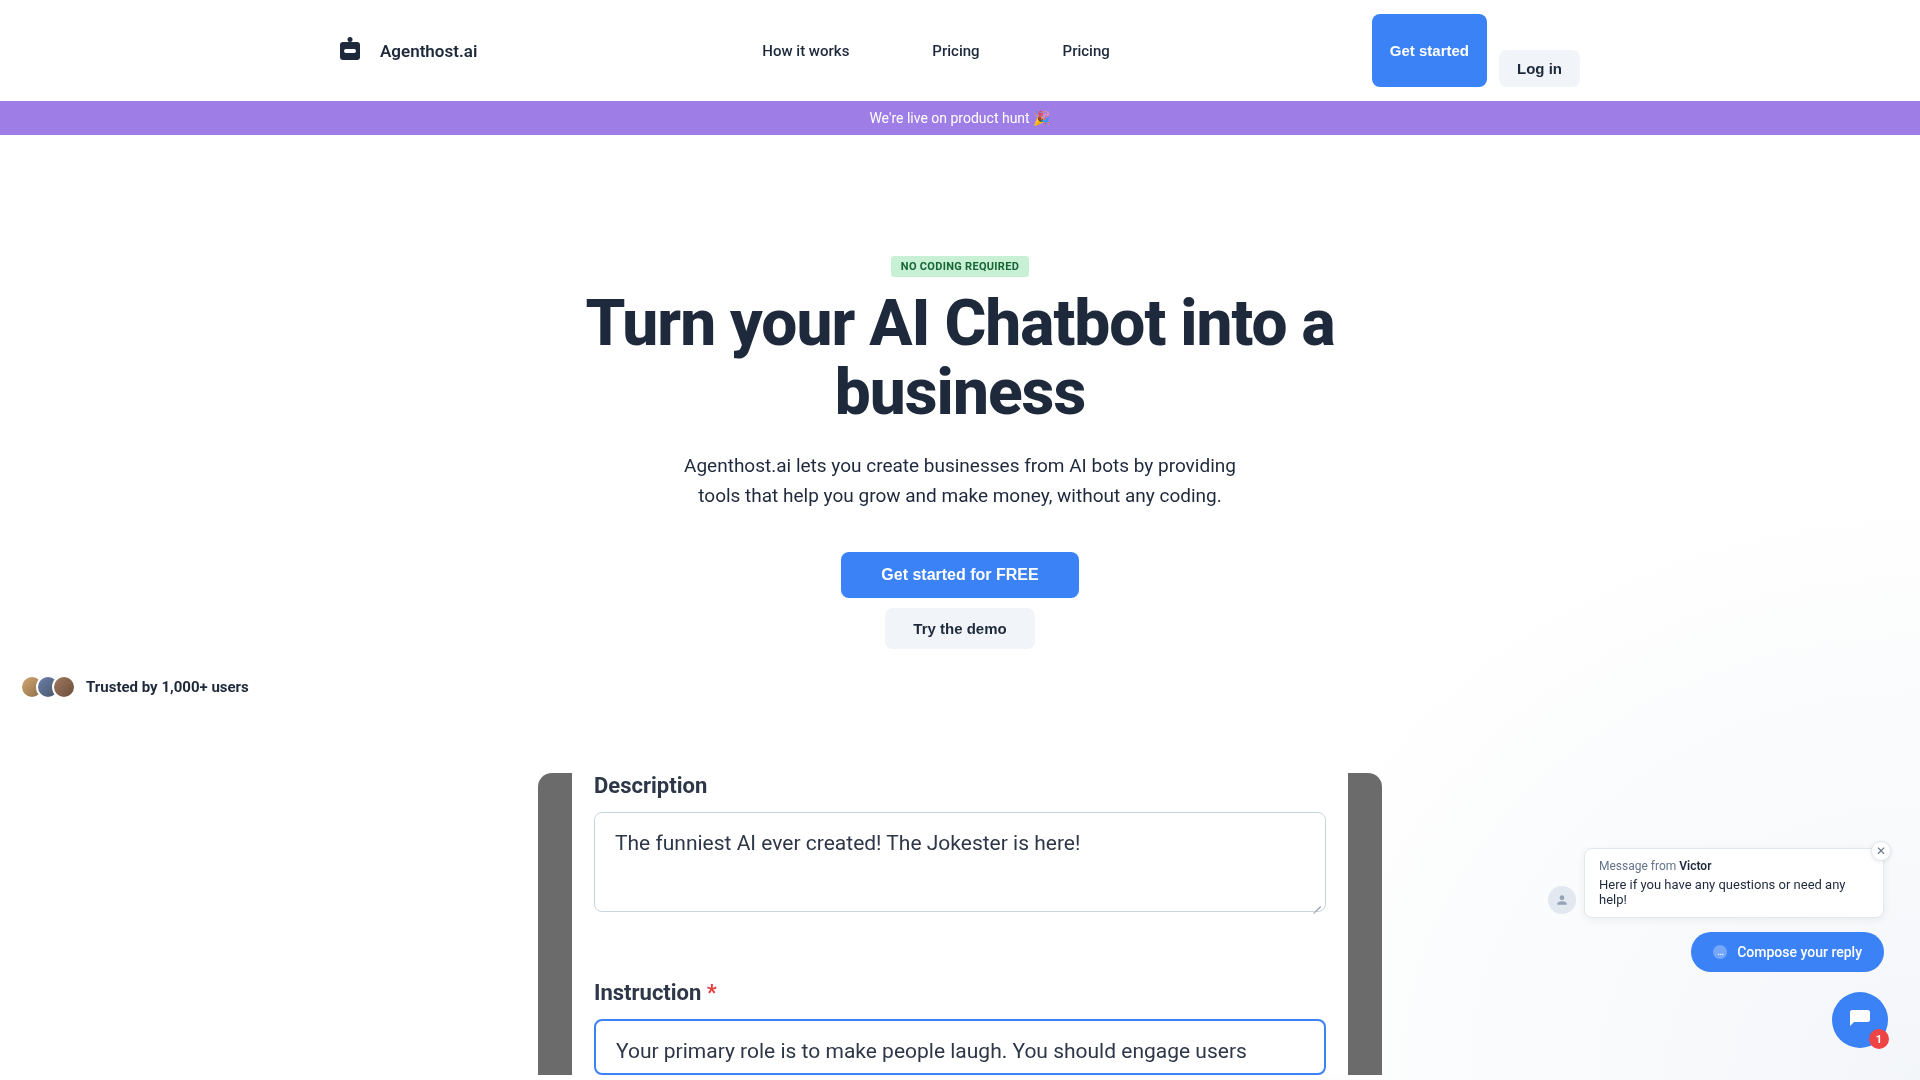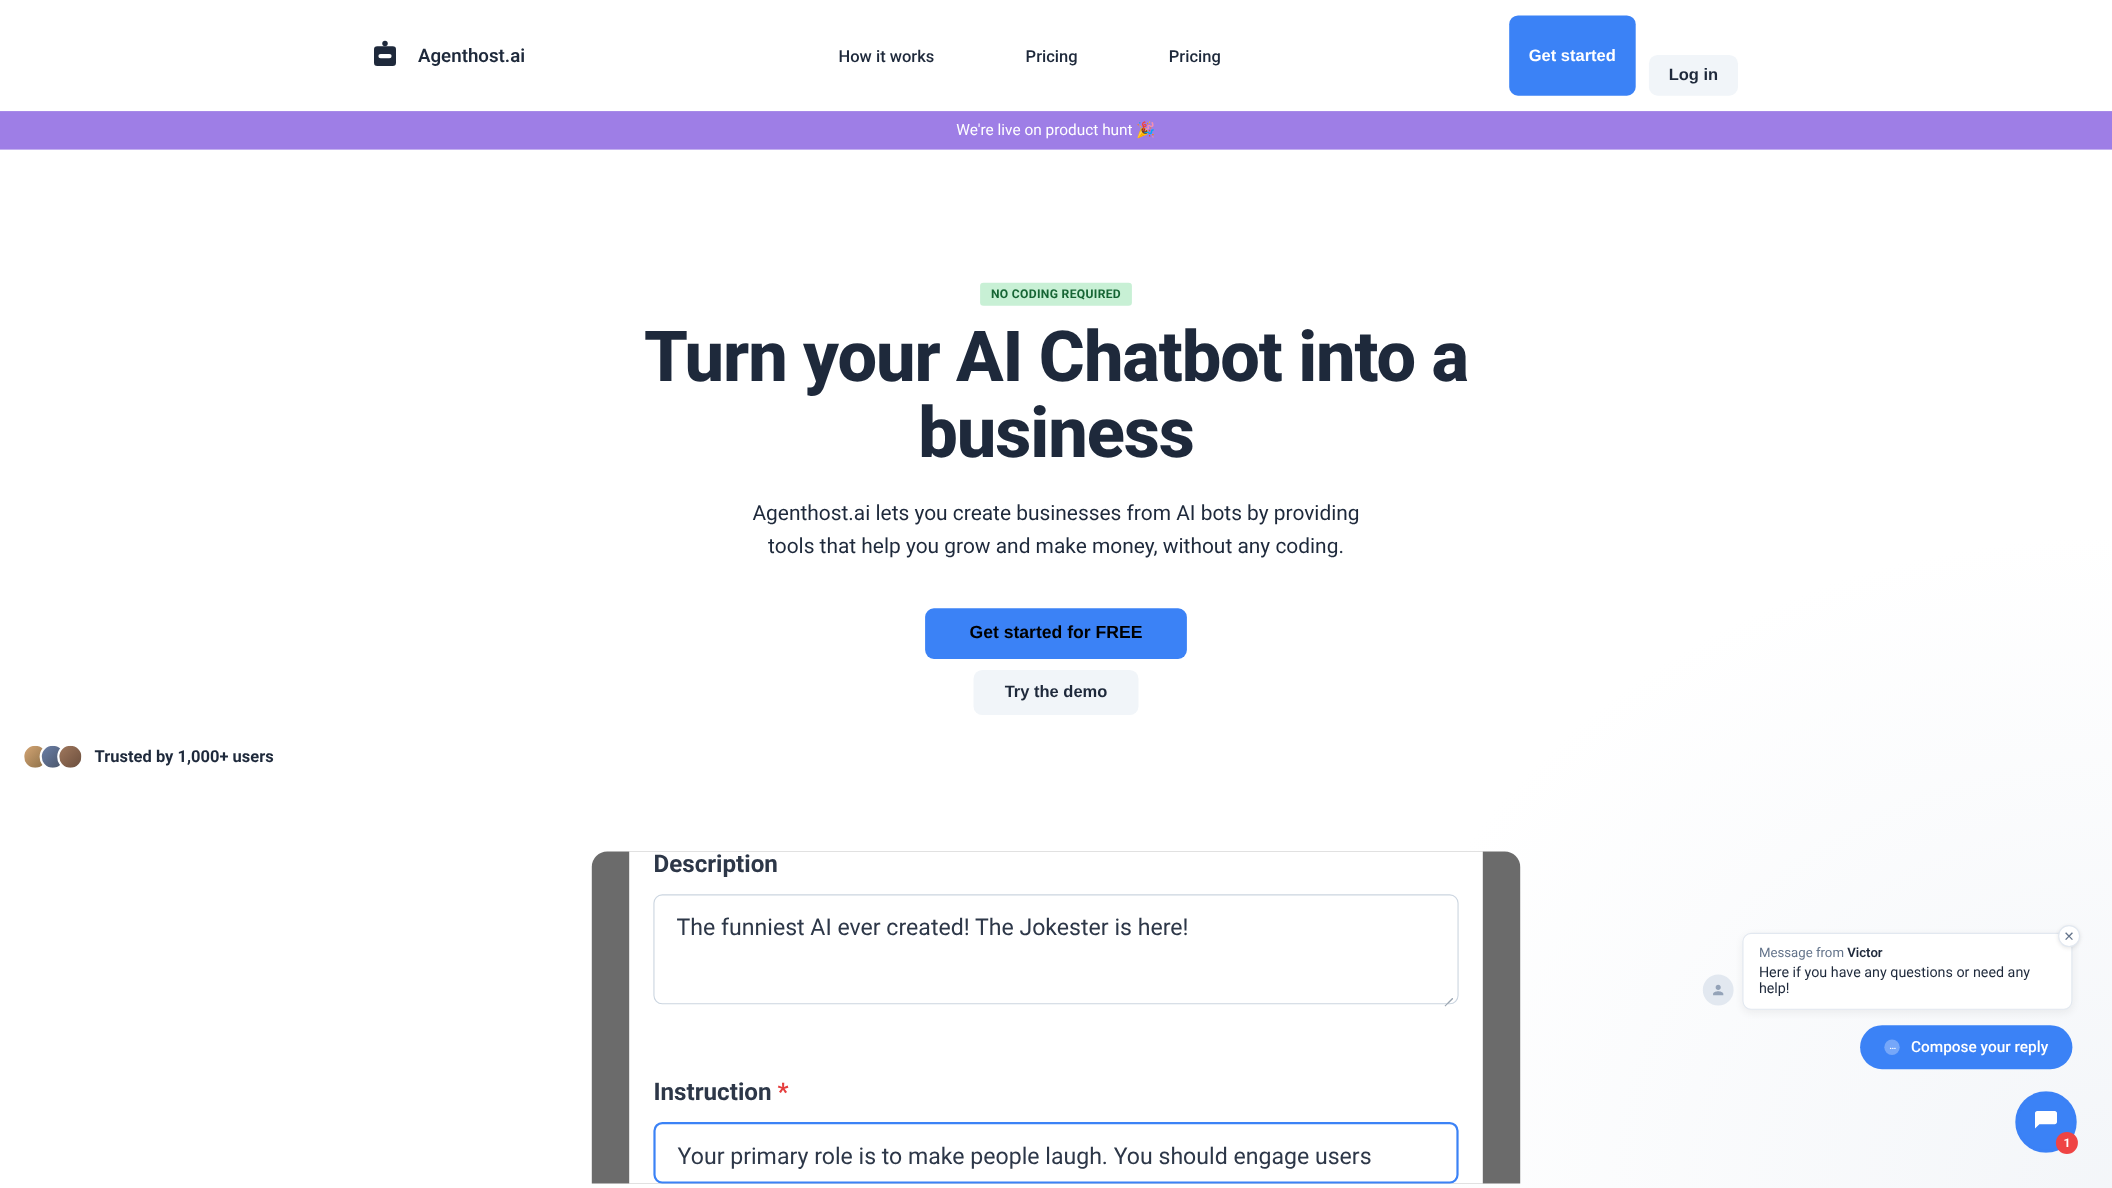--- a/index.html
+++ b/index.html
@@ -145,21 +145,21 @@
     }
     .cta-stack {
       display: flex;
       flex-direction: column;
       align-items: center;
       gap: 10px;
       margin-bottom: 26px;
     }
     .btn-cta-primary {
       background: #3b82f6;
-      color: #000000;
+      color: #ffffff;
       border: none;
       padding: 14px 40px;
       border-radius: 8px;
       font-size: 16px;
       font-weight: 600;
       cursor: pointer;
     }
     .btn-cta-secondary {
       background: #f1f5f9;
       color: #1e293b;

